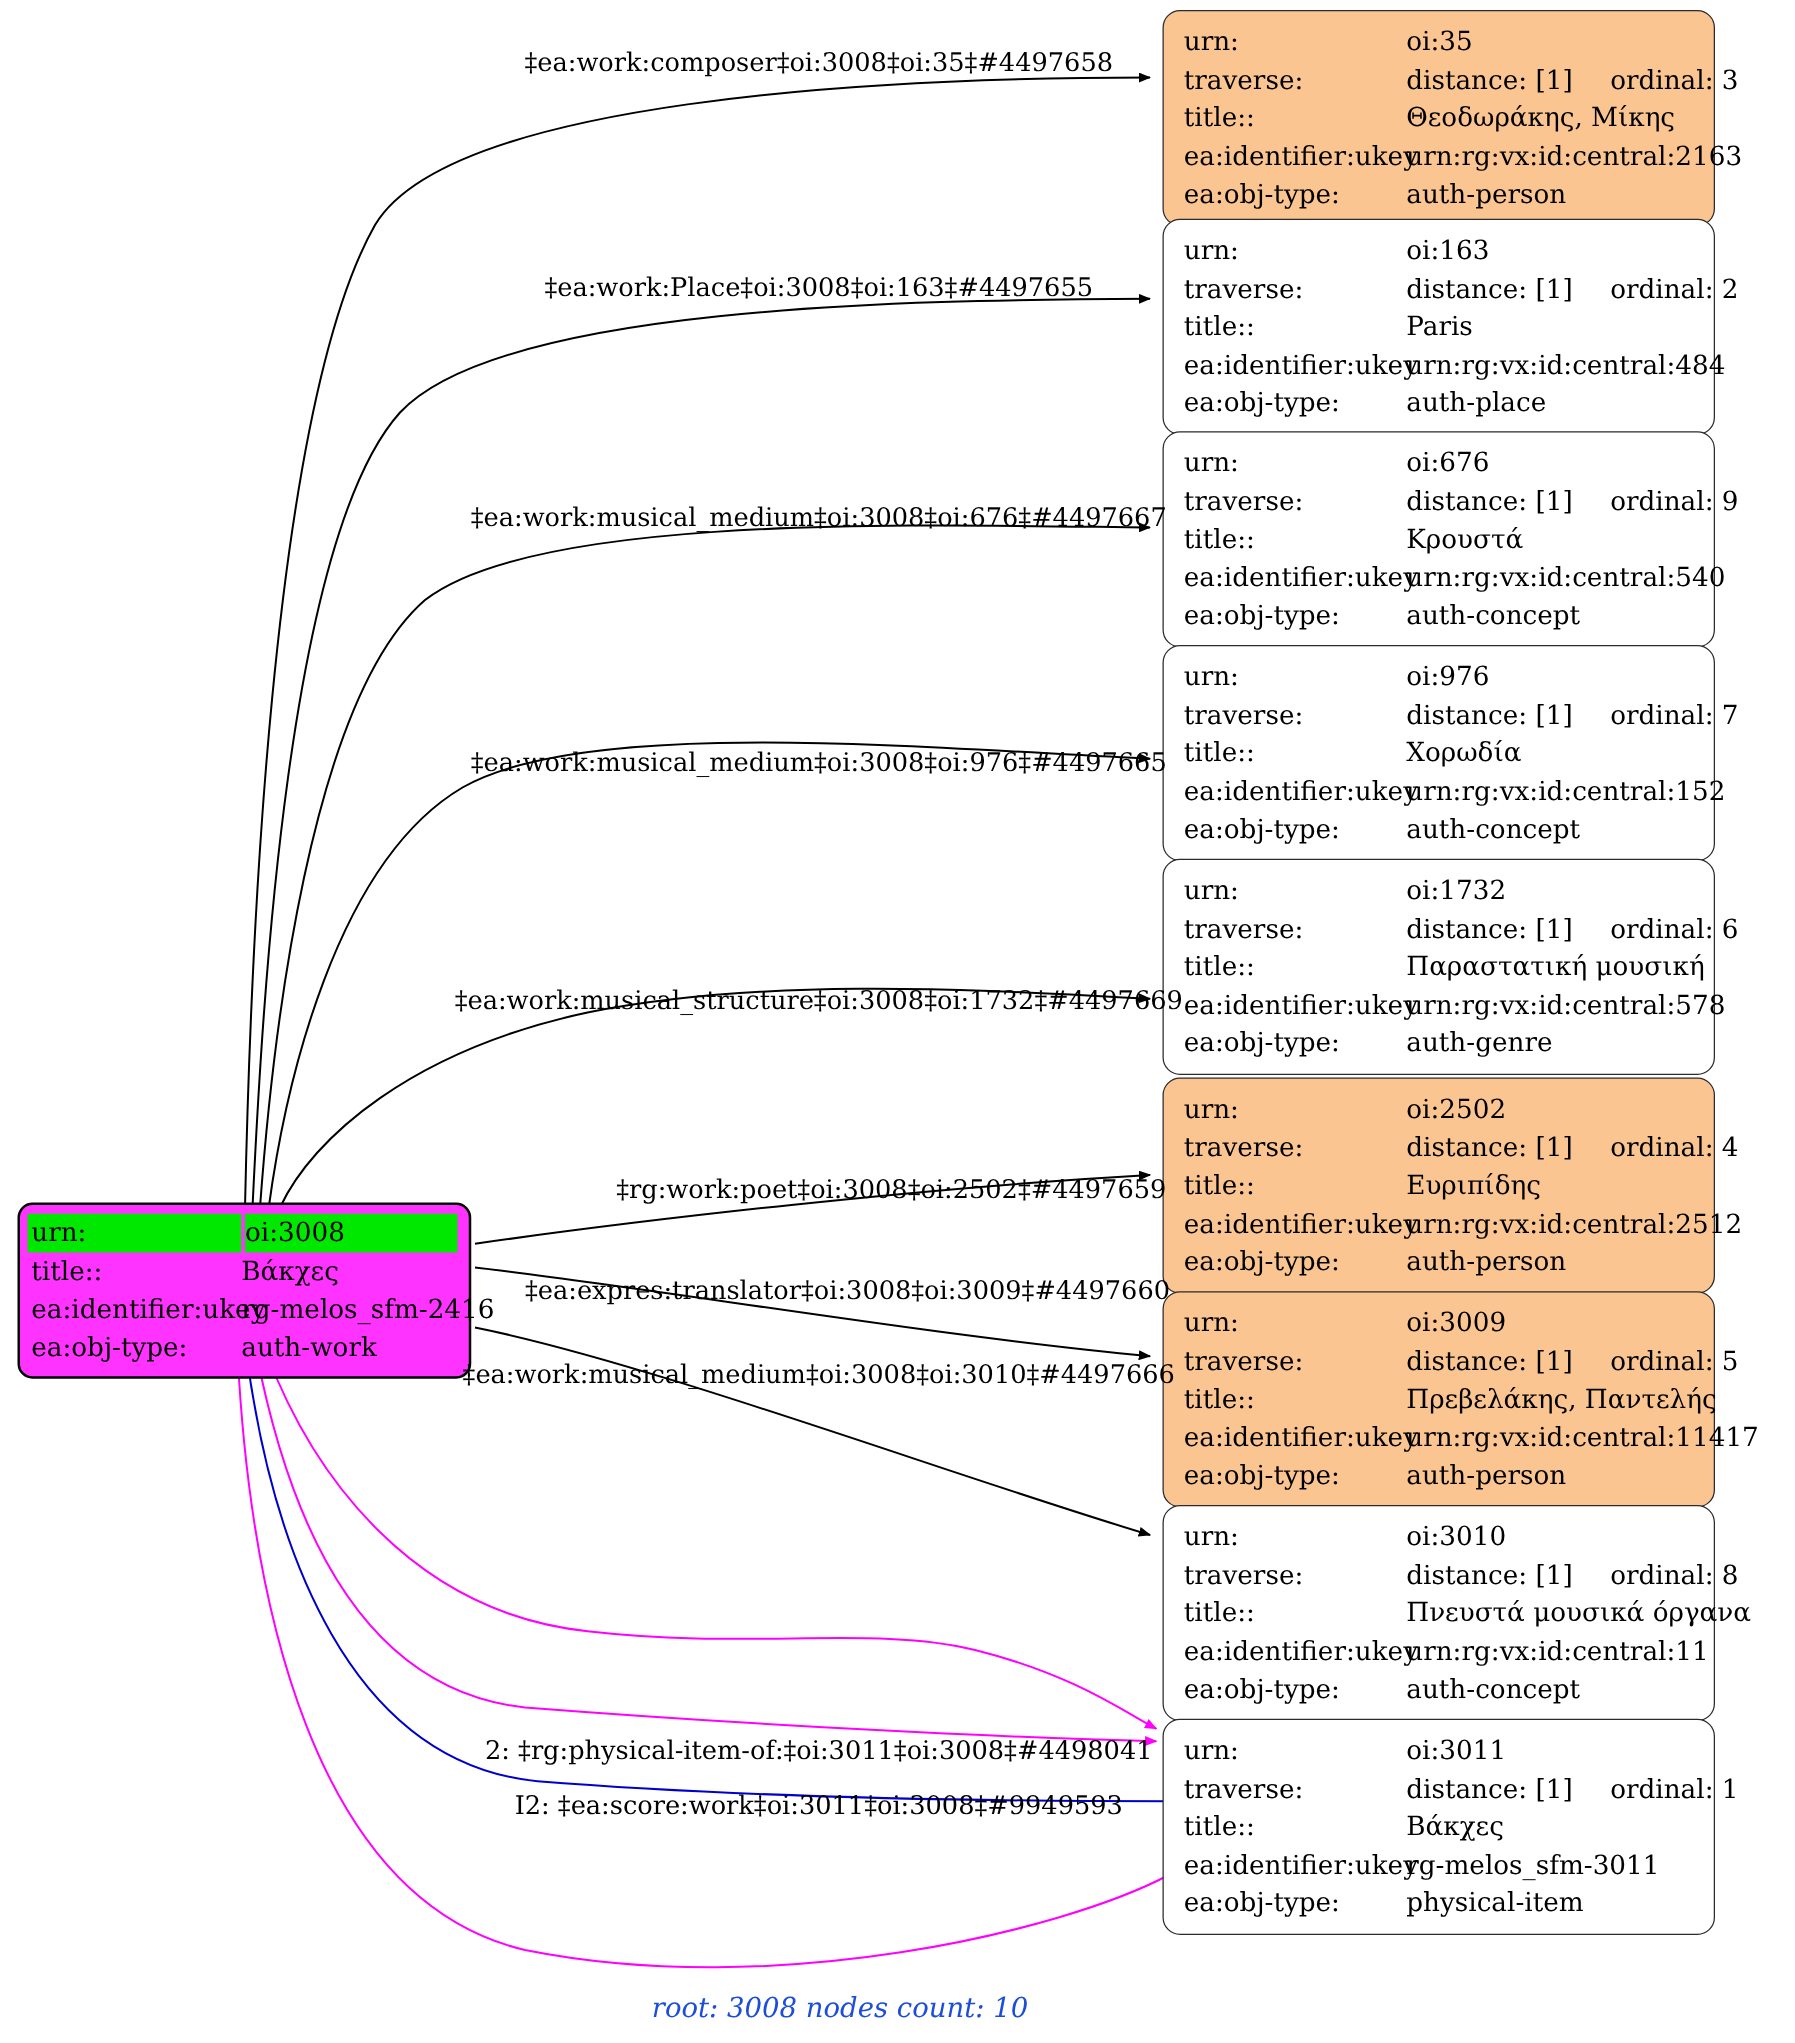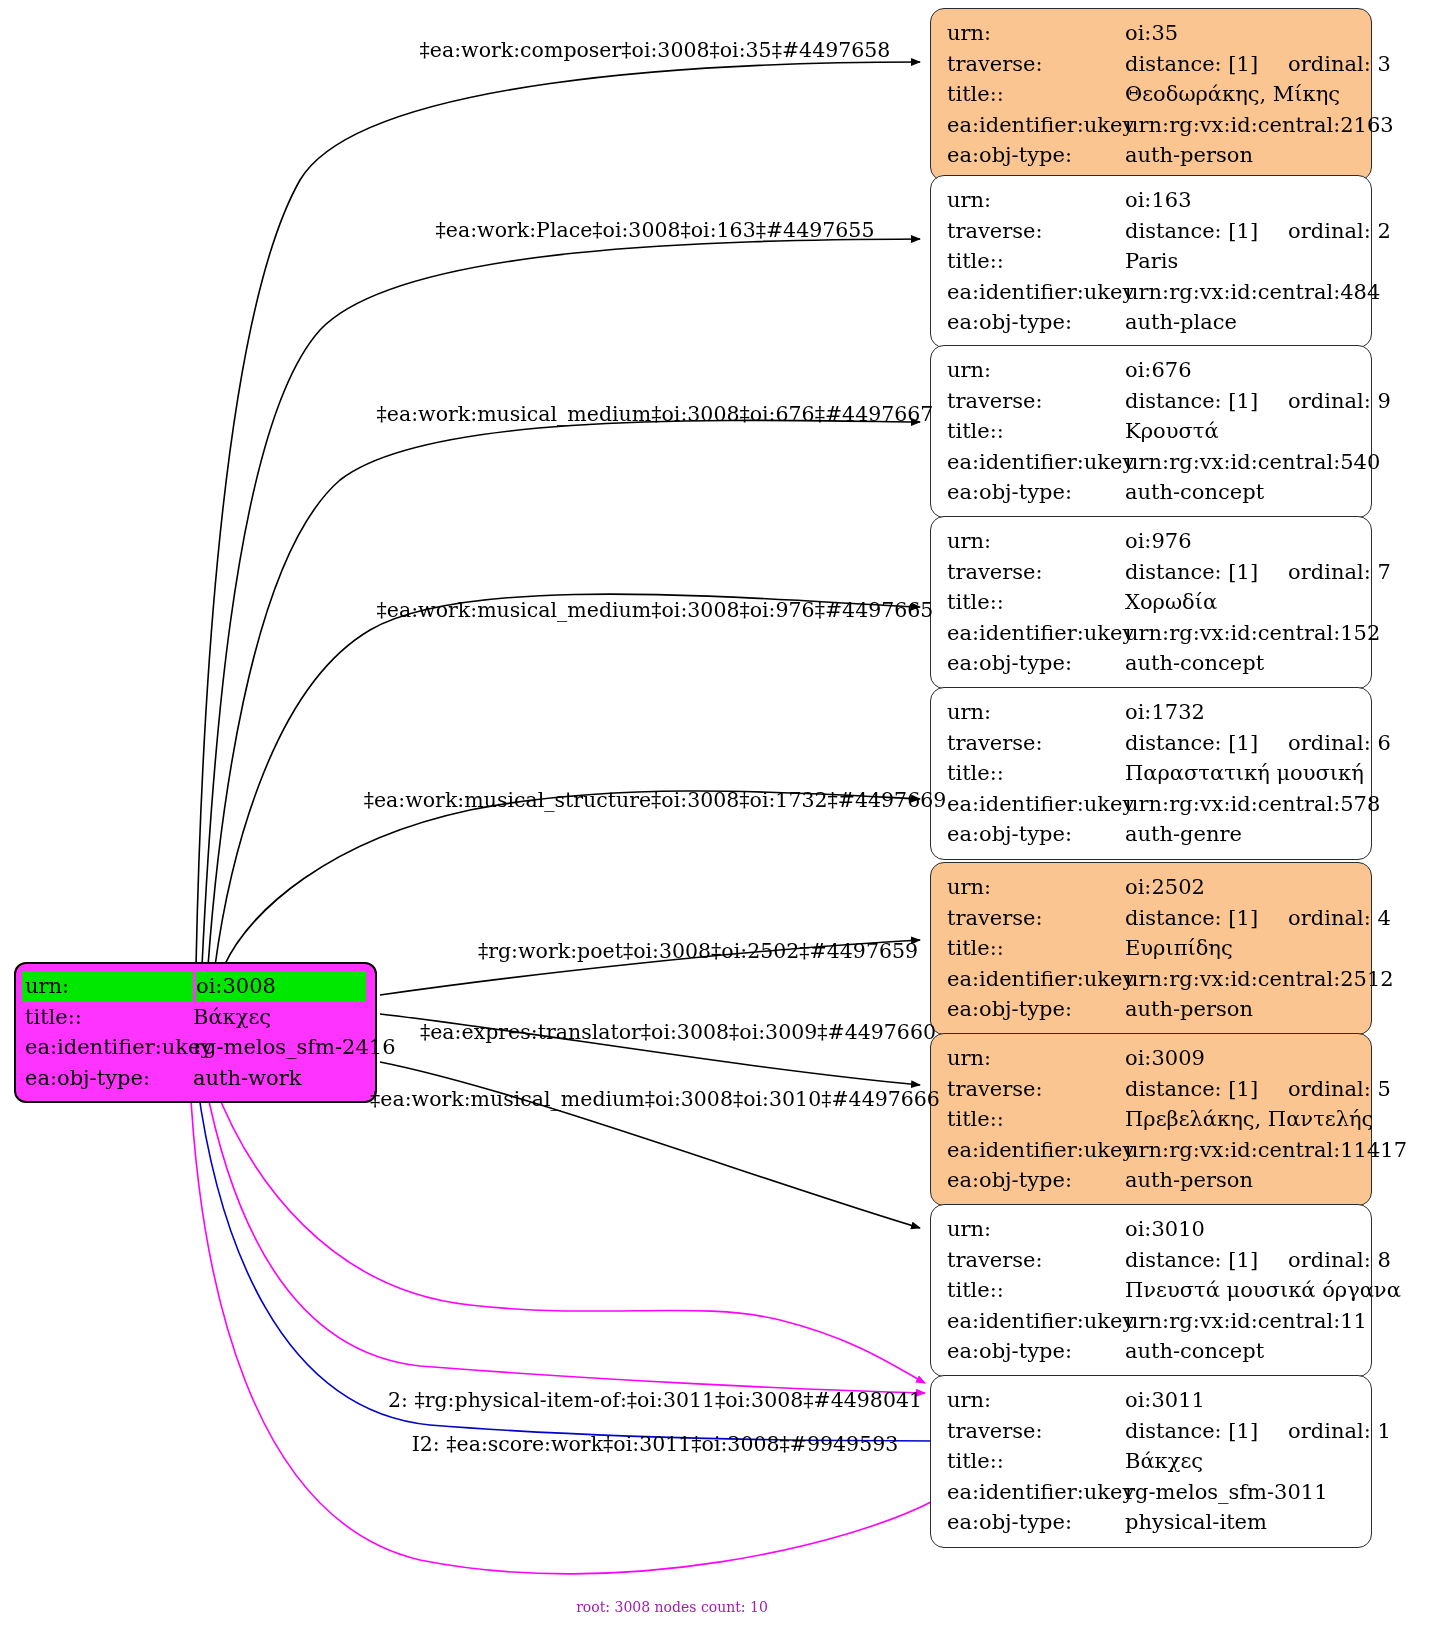--- a/index.html
+++ b/index.html
@@ -76,24 +76,25 @@
   .edge-label {
     position: absolute;
     font-size: 20.5px;
     color: #000000;
     white-space: nowrap;
     transform: translate(-50%, -50%);
     background: transparent;
   }
   .footer-label {
     position: absolute;
-    font-size: 14px;
-    color: #a21caf;
+    font-size: 22px;
+    color: #1d4ed8;
     white-space: nowrap;
     transform: translate(-50%, -50%);
+    font-style: italic;
   }
 </style>
 </head>
 <body>
 
 <div id="canvas">
 
   <svg id="edge-layer" viewBox="0 0 1436 1634" xmlns="http://www.w3.org/2000/svg">
     <defs>
       <marker id="ah-black" markerWidth="10" markerHeight="8" refX="9" refY="4" orient="auto" markerUnits="userSpaceOnUse">
@@ -348,21 +349,21 @@
       <span class="k">ea:obj-type:</span>
       <span class="v">physical-item</span>
     </div>
   </div>
 
   <div class="edge-label" style="left:655px; top:50px;">‡ea:work:composer‡oi:3008‡oi:35‡#4497658</div>
   <div class="edge-label" style="left:655px; top:230px;">‡ea:work:Place‡oi:3008‡oi:163‡#4497655</div>
   <div class="edge-label" style="left:655px; top:414px;">‡ea:work:musical_medium‡oi:3008‡oi:676‡#4497667</div>
   <div class="edge-label" style="left:655px; top:610px;">‡ea:work:musical_medium‡oi:3008‡oi:976‡#4497665</div>
   <div class="edge-label" style="left:655px; top:800px;">‡ea:work:musical_structure‡oi:3008‡oi:1732‡#4497669</div>
-  <div class="edge-label" style="left:698px; top:951px;">‡rg:work:poet‡oi:3008‡oi:2502‡#4497659</div>
+  <div class="edge-label" style="left:713px; top:951px;">‡rg:work:poet‡oi:3008‡oi:2502‡#4497659</div>
   <div class="edge-label" style="left:678px; top:1032px;">‡ea:expres:translator‡oi:3008‡oi:3009‡#4497660</div>
   <div class="edge-label" style="left:655px; top:1099px;">‡ea:work:musical_medium‡oi:3008‡oi:3010‡#4497666</div>
   <div class="edge-label" style="left:655px; top:1400px;">2: ‡rg:physical-item-of:‡oi:3011‡oi:3008‡#4498041</div>
   <div class="edge-label" style="left:655px; top:1444px;text-align:center;">I2: ‡ea:score:work‡oi:3011‡oi:3008‡#9949593</div>
 
   <div class="footer-label" style="left:672px; top:1607px;">root: 3008 nodes count: 10</div>
 
 </div>
 
 </body></html>

